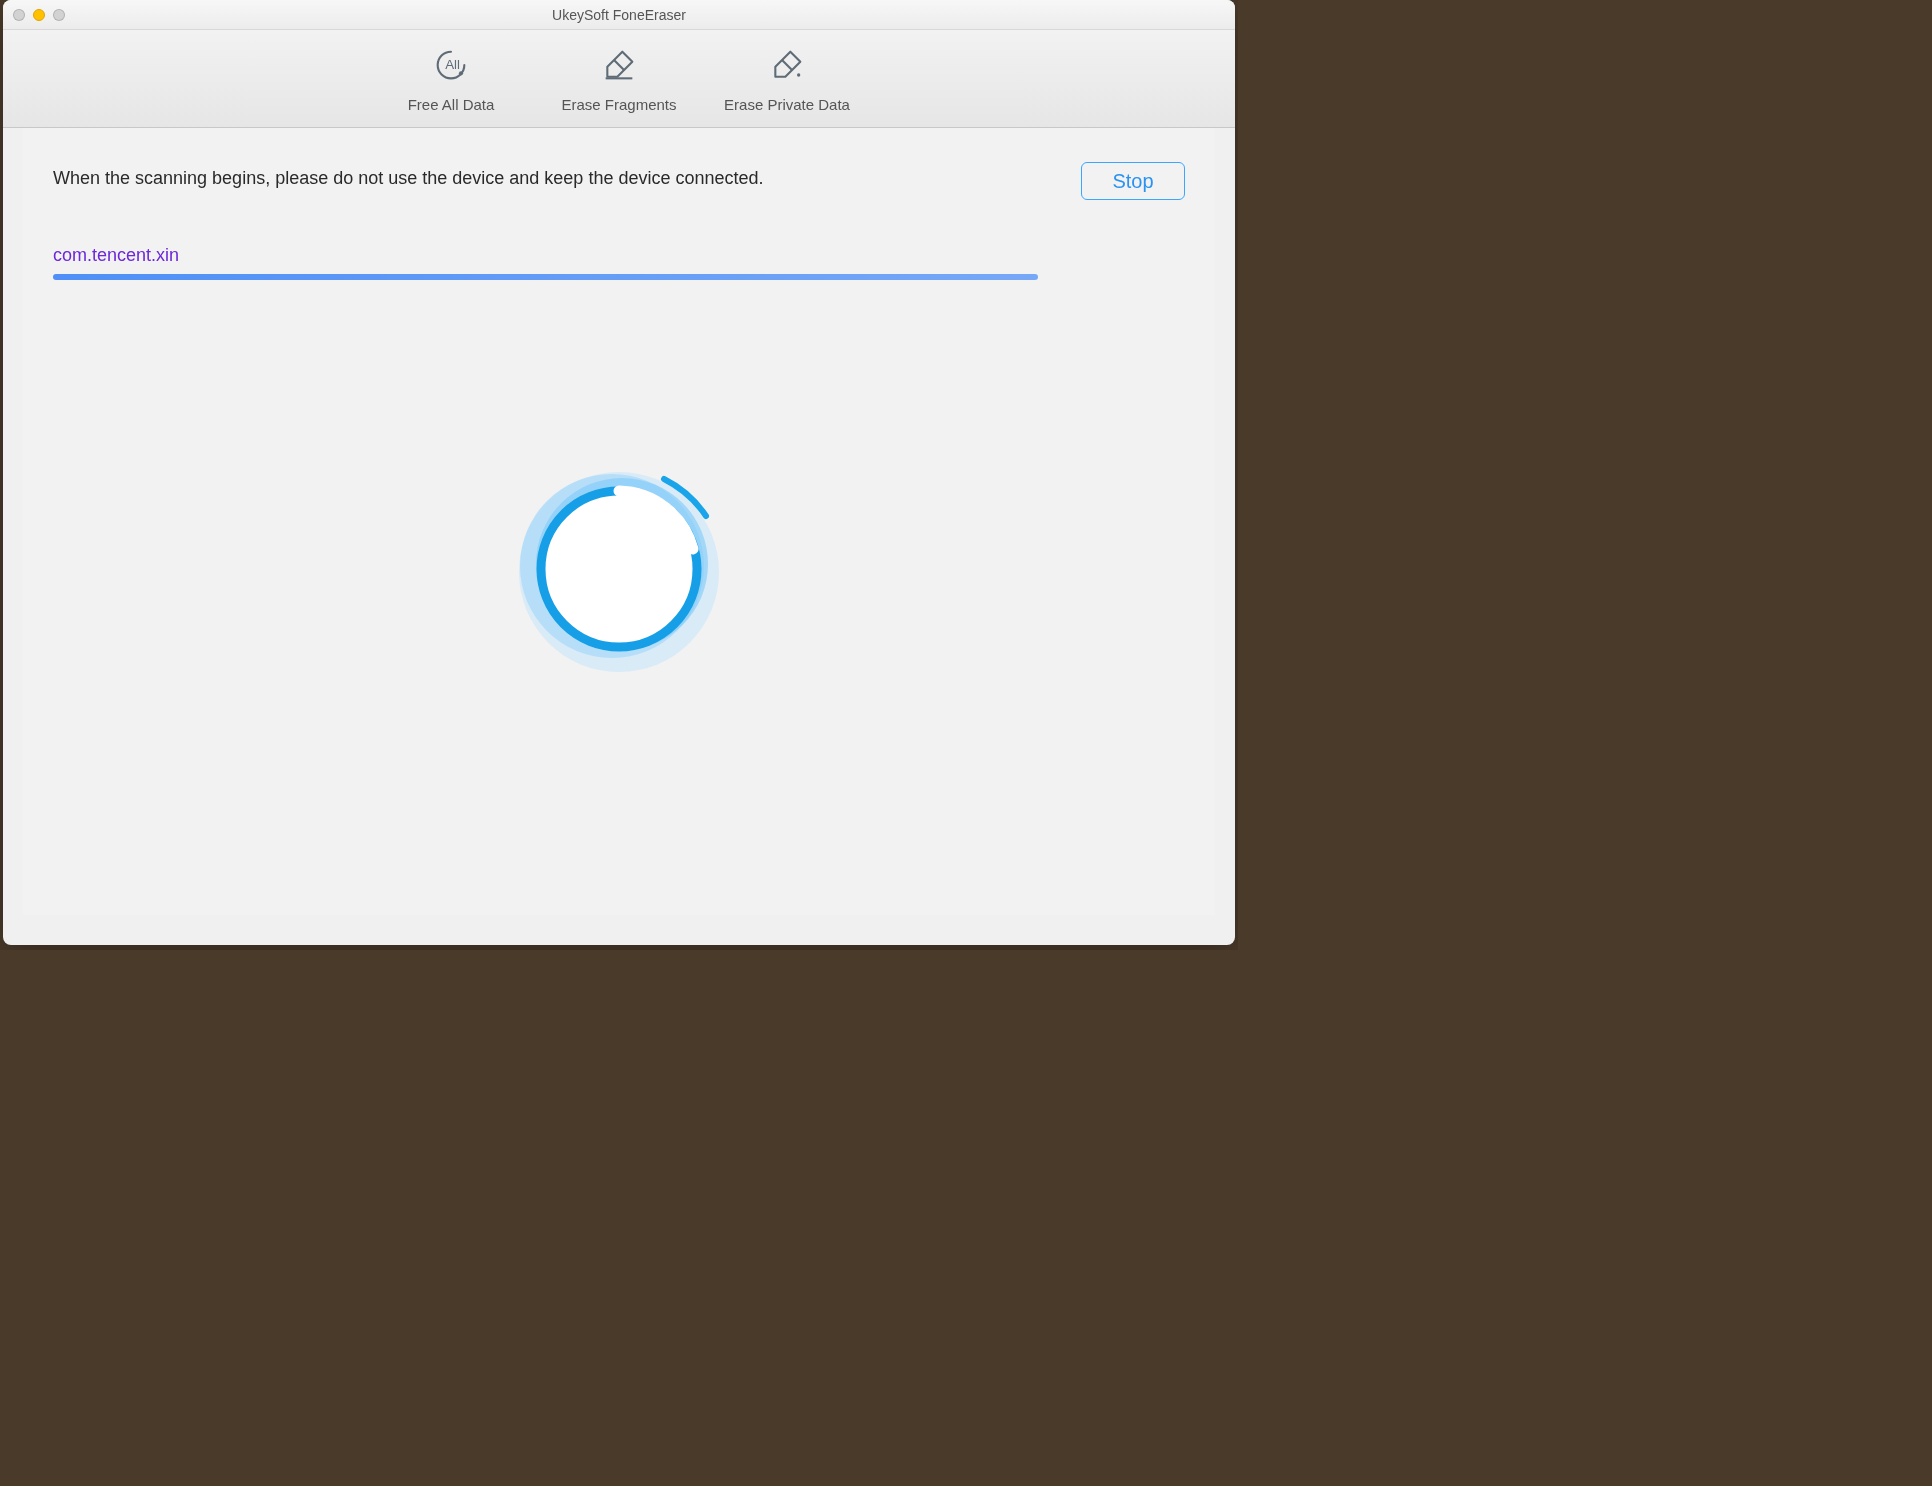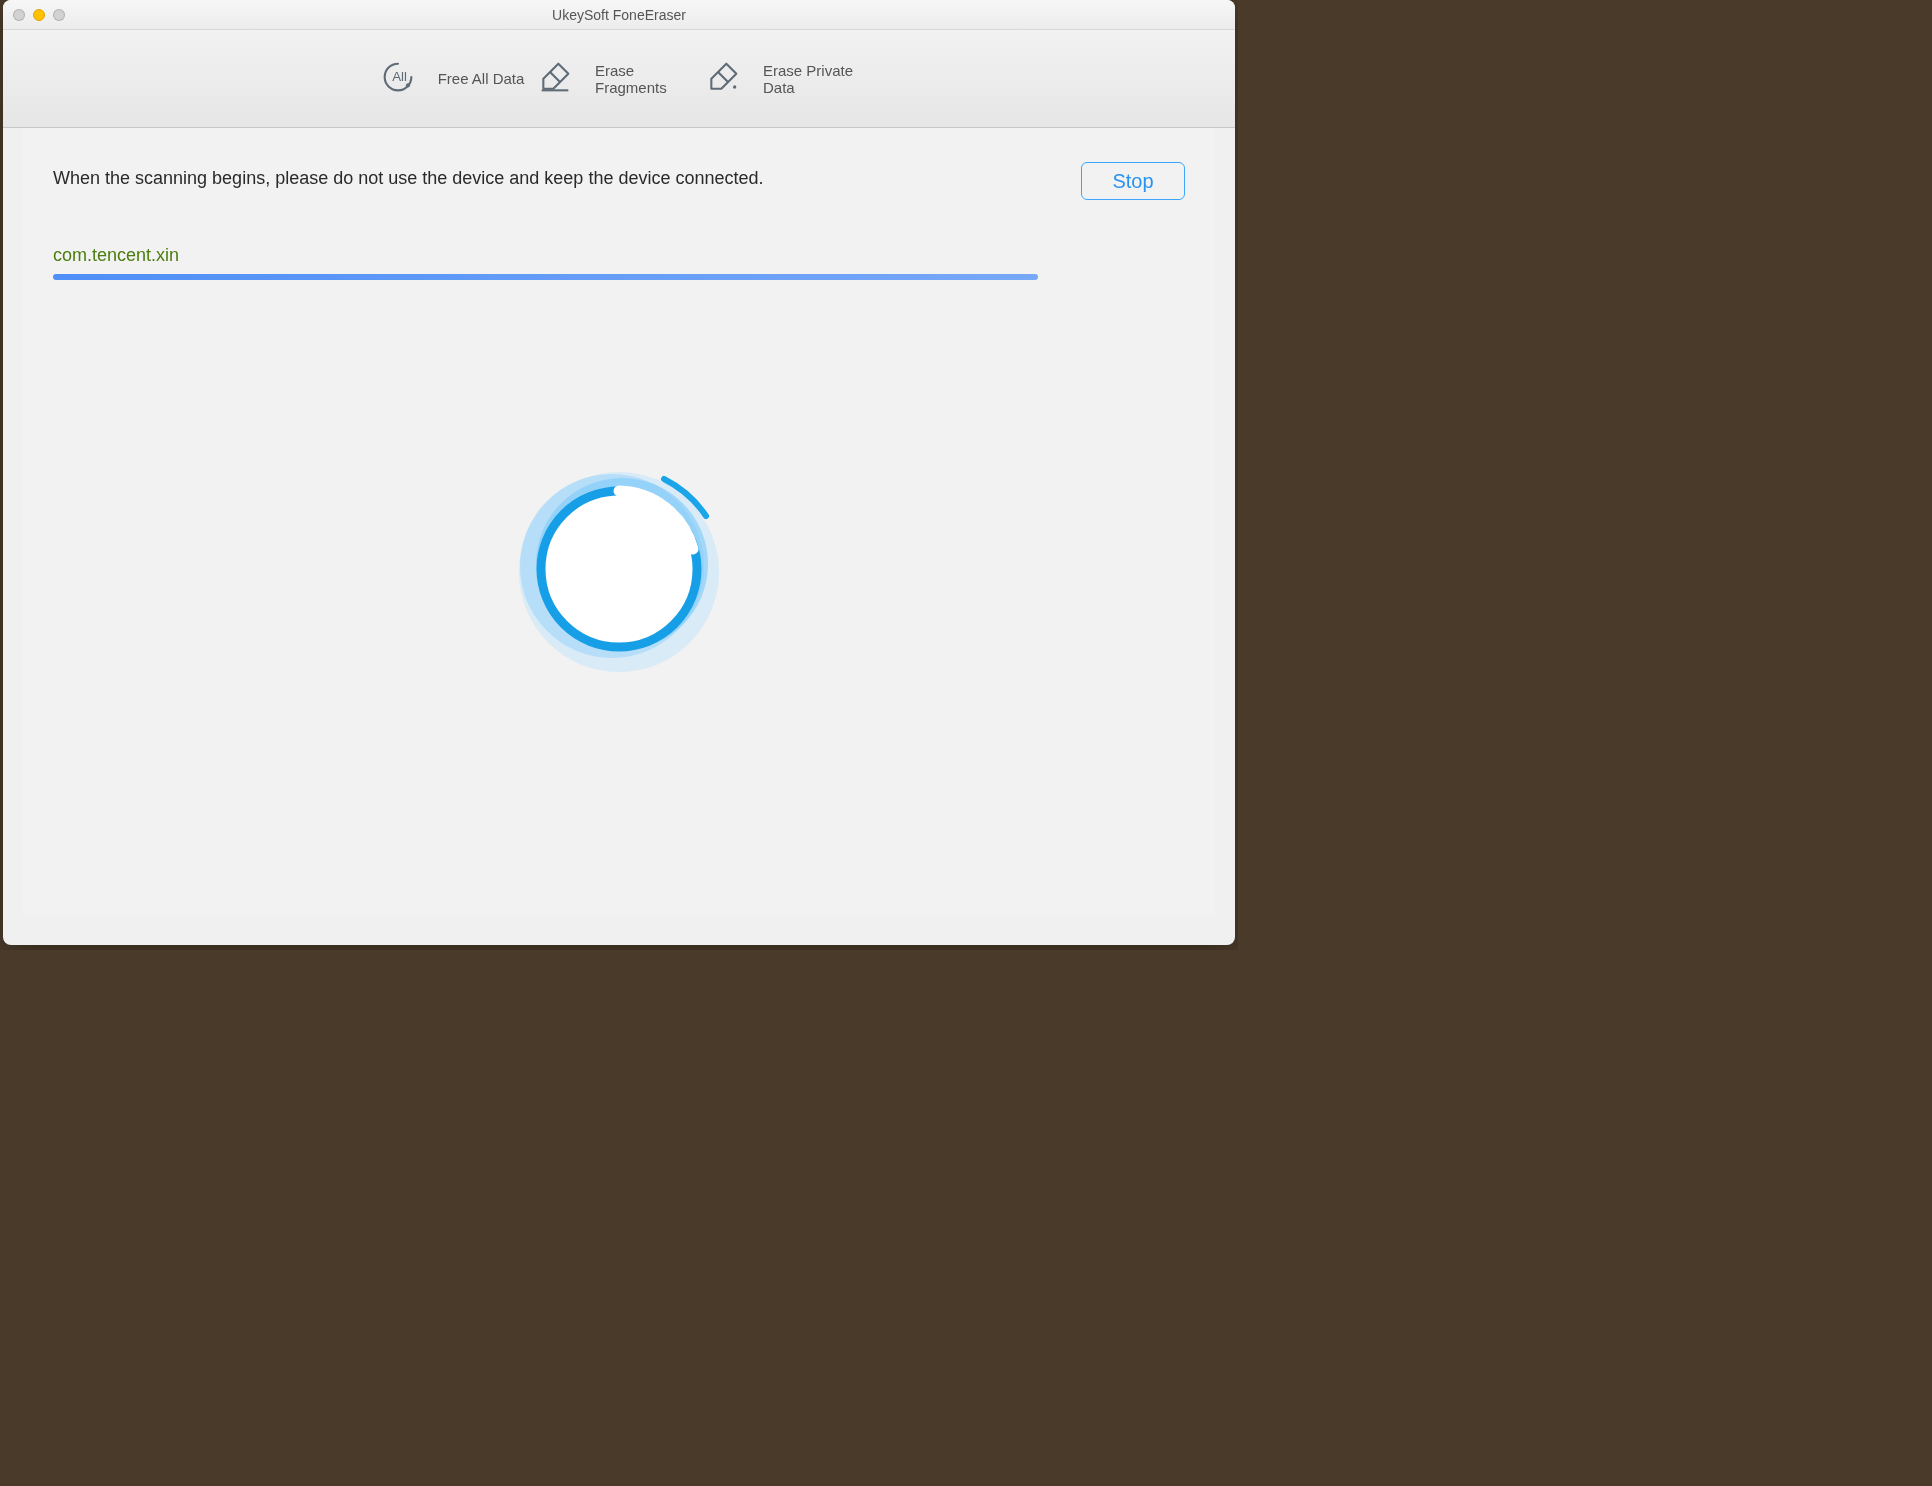--- a/index.html
+++ b/index.html
@@ -48,28 +48,28 @@
     border-bottom: 1px solid #c8c8c8;
     display: flex;
     align-items: center;
     justify-content: center;
     gap: 0;
   }
   .tab {
     width: 168px;
     height: 82px;
     display: flex;
-    flex-direction: row;
+    flex-direction: column;
     align-items: center;
     justify-content: center;
     border-radius: 10px;
     cursor: pointer;
     color: #555;
     font-size: 15px;
-    gap: 20px;
+    gap: 8px;
   }
   .tab.active {
     background: #ffffff;
     color: #1ea0ff;
     box-shadow: 0 1px 2px rgba(0,0,0,0.08);
   }
   .tab svg { width: 40px; height: 40px; }
   .tab.active svg { color: #1ea0ff; }
   .tab:not(.active) svg { color: #5f6b76; }
 
@@ -98,21 +98,21 @@
     border: 1.5px solid #3ca6ff;
     background: transparent;
     color: #2a93f2;
     font-size: 20px;
     border-radius: 6px;
     cursor: pointer;
   }
   .scan-label {
     margin-top: 56px;
     font-size: 18px;
-    color: #4d7c0f;
+    color: #6d28d9;
   }
   .progress-track {
     margin-top: 8px;
     width: 100%;
     height: 6px;
     background: #f2f2f2;
   }
   .progress-fill {
     height: 100%;
     width: 87%;

